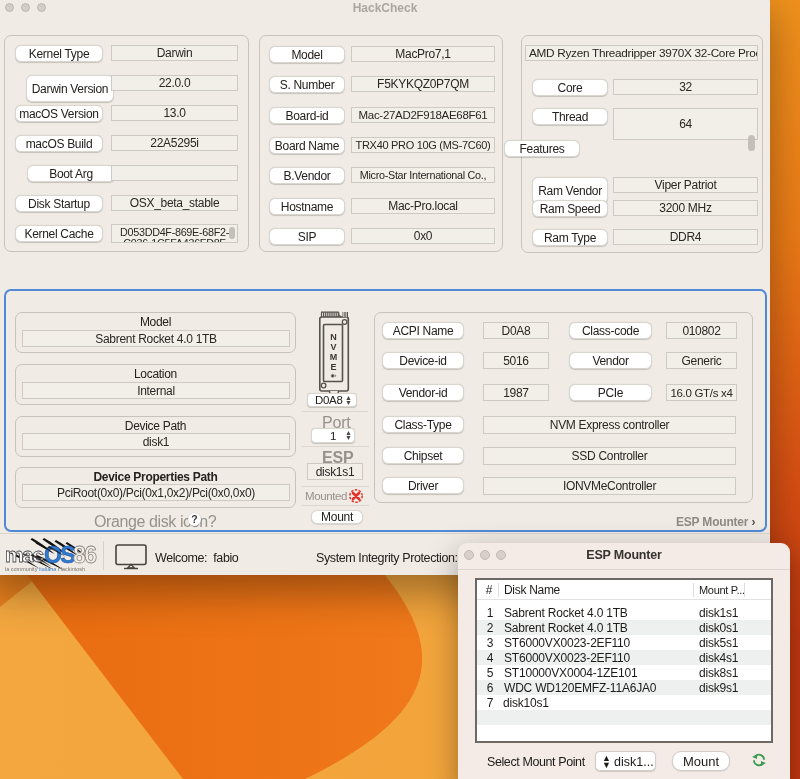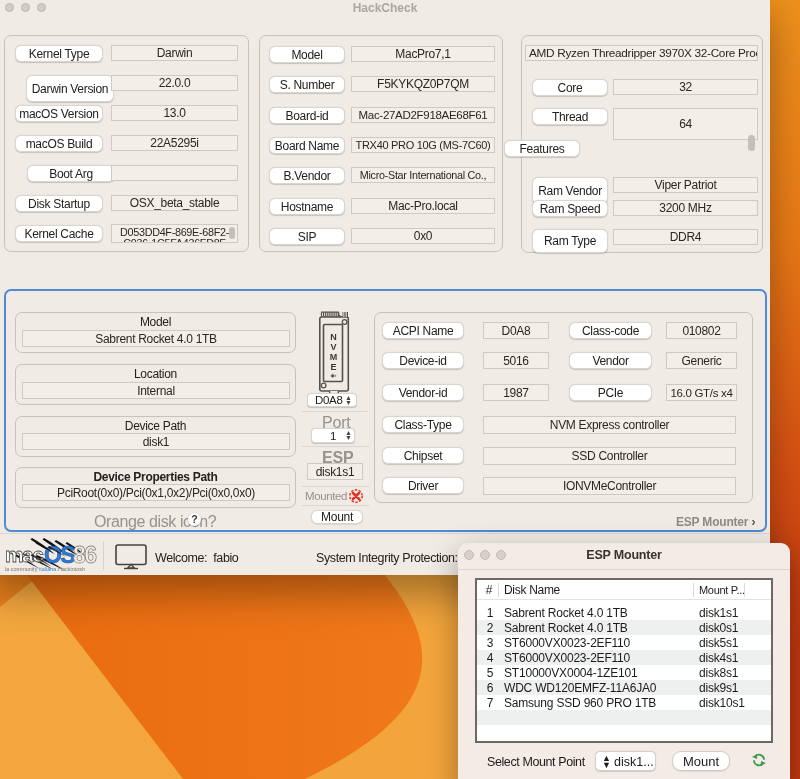--- a/index.html
+++ b/index.html
@@ -132,21 +132,21 @@
       <div class="pill" style="left:532px; top:79px; width:76px; height:17px;">Core</div>
       <div class="field" style="left:613px; top:79px; width:145px; height:16px;">32</div>
       <div class="pill" style="left:532px; top:108px; width:76px; height:17px;">Thread</div>
       <div class="field" style="left:613px; top:108px; width:145px; height:32px;">64</div>
       <div class="pill" style="left:504px; top:140px; width:76px; height:17px;">Features</div>
       <div class="abs" style="left:748px; top:135px; width:7px; height:16px; border-radius:3.5px; background:#c3bfb9;"></div>
       <div class="pill" style="left:532px; top:177px; width:76px; height:27px;">Ram Vendor</div>
       <div class="field" style="left:613px; top:177px; width:145px; height:16px;">Viper Patriot</div>
       <div class="pill" style="left:532px; top:200px; width:76px; height:17px;">Ram Speed</div>
       <div class="field" style="left:613px; top:200px; width:145px; height:16px;">3200 MHz</div>
-      <div class="pill" style="left:532px; top:229px; width:76px; height:24px;">Ram Type</div>
+      <div class="pill" style="left:532px; top:229px; width:76px; height:17px;">Ram Type</div>
       <div class="field" style="left:613px; top:229px; width:145px; height:16px;">DDR4</div>
 
 
       <div id="diskpane"></div>
       <div id="diskcontent">
 
         <div class="group" style="left:15px; top:312px; width:281px; height:41px;"></div>
         <div class="boxtitle" style="left:15px; top:315px; width:281px;">Model</div>
         <div class="field" style="left:22px; top:330px; width:268px; height:17px;">Sabrent Rocket 4.0 1TB</div>
 
@@ -311,21 +311,20 @@
           <span class="c2">ST10000VX0004-1ZE101</span>
           <span class="c3">disk8s1</span>
         </div>
       <div class="trow alt" style="top:100px;">
           <span class="c1">6</span>
           <span class="c2">WDC WD120EMFZ-11A6JA0</span>
           <span class="c3">disk9s1</span>
         </div>
       <div class="trow" style="top:115px;">
           <span class="c1">7</span>
-          <span class="c2">Samsung SSD 960 PRO 1TB</span>
           <span class="c3">disk10s1</span>
         </div>
       <div class="trow alt" style="top:130px;"></div>
     </div>
     <div id="espbottom">
       <div class="abs" style="left:29px; top:212px; font-size:12.5px; color:#1d1b19; letter-spacing:-0.4px;">Select Mount Point</div>
       <div class="abs" style="left:137px; top:208px; width:61px; height:20px; background:#fff; border:0.5px solid #d4ccc8; border-radius:5px; box-shadow:0 0.5px 1px rgba(0,0,0,.15); font-size:12.5px; color:#1d1b19;">
         <span style="position:absolute; left:6px; top:3px; font-size:9px; line-height:7px;">▲<br>▼</span>
         <span style="position:absolute; left:18px; top:3px;">disk1...</span>
       </div>

